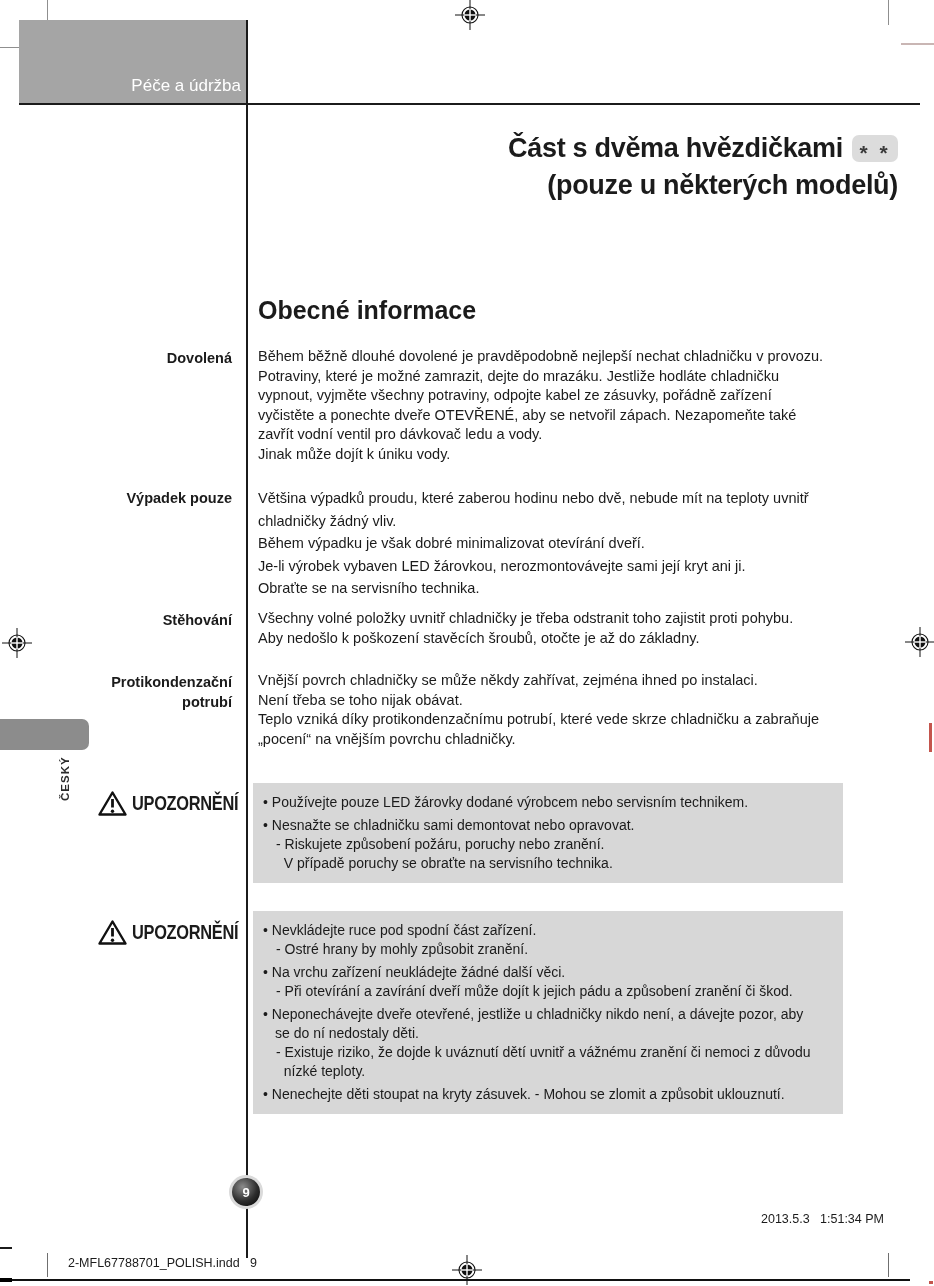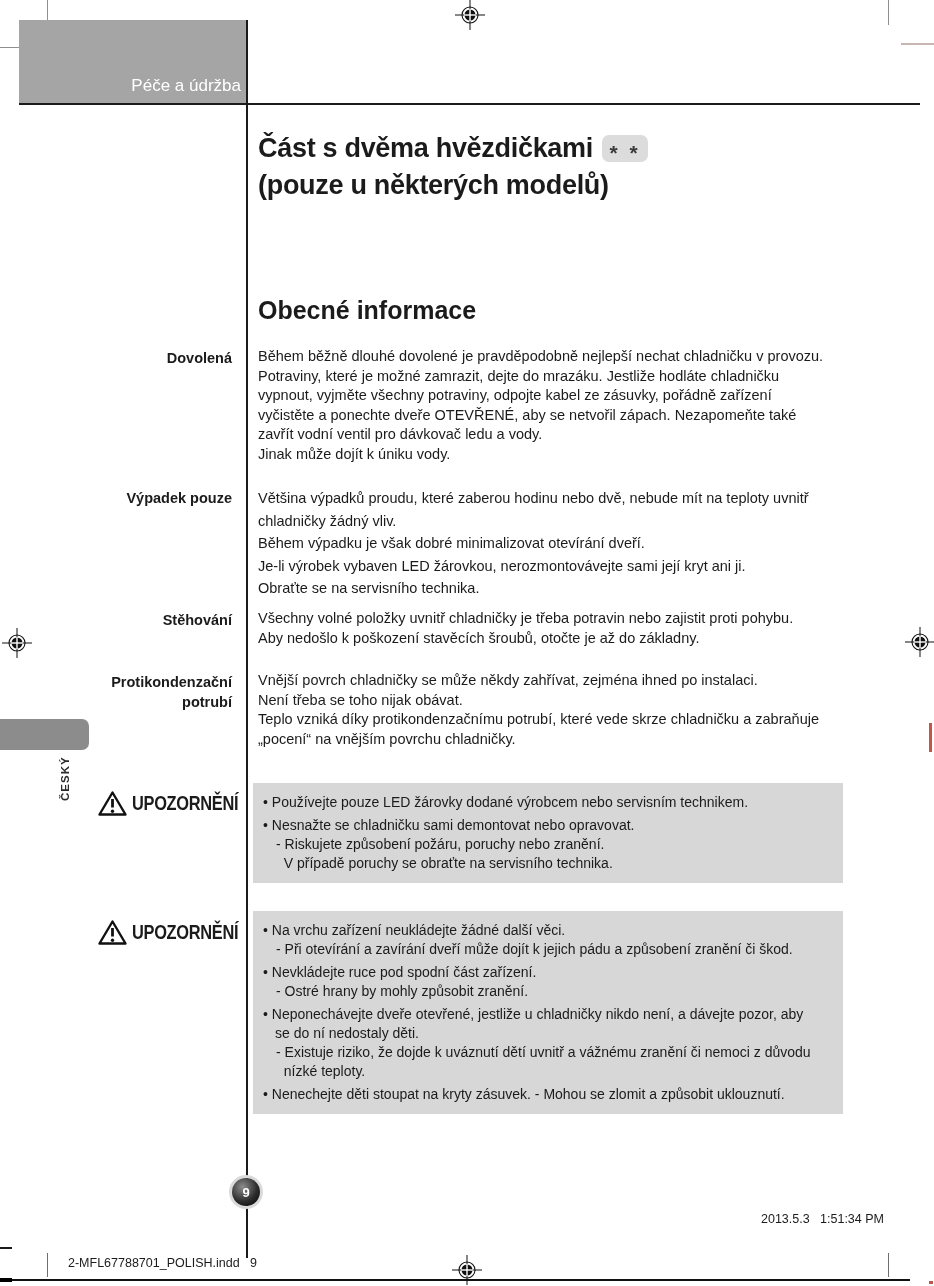--- a/index.html
+++ b/index.html
@@ -15,21 +15,21 @@
   
   .header-box{left:19px;top:20px;width:227px;height:83px;background:#a5a5a5;
               display:flex;align-items:flex-end;justify-content:flex-end;
               padding:0 5px 7px 0;box-sizing:border-box;}
   .header-box span{color:#ffffff;font-size:17px;}
   .divider{left:246px;top:20px;width:2px;height:1238px;background:#1b1b1b;}
   .hrule{left:19px;top:103px;width:901px;height:2px;background:#1b1b1b;}
 
   
   .title-block{left:258px;top:130px;width:640px;}
-  .title-line{font-size:27px;font-weight:bold;line-height:37px;letter-spacing:-0.3px;display:flex;align-items:center;}
+  .title-line{font-size:27px;font-weight:bold;line-height:37px;letter-spacing:-0.3px;display:flex;align-items:center;justify-content:flex-end;}
   .star-badge{display:inline-flex;align-items:center;justify-content:center;
               width:46px;height:27px;margin-left:9px;background:#dcdcdc;border-radius:7px;
               font-size:21px;font-weight:bold;color:#3a3a3a;letter-spacing:3px;padding-top:7px;box-sizing:border-box;}
 
   
   .intro{left:252px;top:220px;width:640px;font-size:15px;line-height:19.5px;}
   .intro-line{padding-left:12px;text-indent:-12px;}
   .intro-line::before{content:"• ";}
 
   
@@ -151,21 +151,21 @@
     <div class="sec-label">Výpadek pouze</div>
     <div class="sec-body">Většina výpadků proudu, které zaberou hodinu nebo dvě, nebude mít na teploty uvnitř
 chladničky žádný vliv.
 Během výpadku je však dobré minimalizovat otevírání dveří.
 Je-li výrobek vybaven LED žárovkou, nerozmontovávejte sami její kryt ani ji.
 Obraťte se na servisního technika.</div>
   </div>
 
   <div class="abs section" style="top:609px;">
     <div class="sec-label">Stěhování</div>
-    <div class="sec-body">Všechny volné položky uvnitř chladničky je třeba potravin nebo zajistit proti pohybu.
+    <div class="sec-body">Všechny volné položky uvnitř chladničky je třeba odstranit toho zajistit proti pohybu.
 Aby nedošlo k poškození stavěcích šroubů, otočte je až do základny.</div>
   </div>
 
   <div class="abs section" style="top:671px;">
     <div class="sec-label">Protikondenzační
 potrubí</div>
     <div class="sec-body">Vnější povrch chladničky se může někdy zahřívat, zejména ihned po instalaci.
 Není třeba se toho nijak obávat.
 Teplo vzniká díky protikondenzačnímu potrubí, které vede skrze chladničku a zabraňuje
 „pocení“ na vnějším povrchu chladničky.</div>
@@ -194,26 +194,26 @@
   <div class="w-label" style="top:918px;">
     <svg width="31" height="27" viewBox="0 0 31 27">
       <path d="M15.5 2.5 L28.5 24.5 L2.5 24.5 Z" fill="none" stroke="#111" stroke-width="2.4" stroke-linejoin="round"></path>
       <line x1="15.5" y1="9" x2="15.5" y2="17.5" stroke="#111" stroke-width="2.8"></line>
       <circle cx="15.5" cy="21.3" r="1.7" fill="#111"></circle>
     </svg>
     <span class="w-label-text">UPOZORNĚNÍ</span>
   </div>
   <div class="w-box" style="top:911px;min-height:187px;">
     <div class="w-item">
+      <div class="w-bullet">Nevkládejte ruce pod spodní část zařízení.</div>
+      <div class="w-subs">- Ostré hrany by mohly způsobit zranění.</div>
+    </div>
+    <div class="w-item">
       <div class="w-bullet">Na vrchu zařízení neukládejte žádné další věci.</div>
       <div class="w-subs">- Při otevírání a zavírání dveří může dojít k jejich pádu a způsobení zranění či škod.</div>
-    </div>
-    <div class="w-item">
-      <div class="w-bullet">Nevkládejte ruce pod spodní část zařízení.</div>
-      <div class="w-subs">- Ostré hrany by mohly způsobit zranění.</div>
     </div>
     <div class="w-item">
       <div class="w-bullet">Neponechávejte dveře otevřené, jestliže u chladničky nikdo není, a dávejte pozor, aby
 se do ní nedostaly děti.</div>
       <div class="w-subs">- Existuje riziko, že dojde k uváznutí dětí uvnitř a vážnému zranění či nemoci z důvodu
   nízké teploty.</div>
     </div>
     <div class="w-item">
       <div class="w-bullet">Nenechejte děti stoupat na kryty zásuvek. - Mohou se zlomit a způsobit uklouznutí.</div>
 

